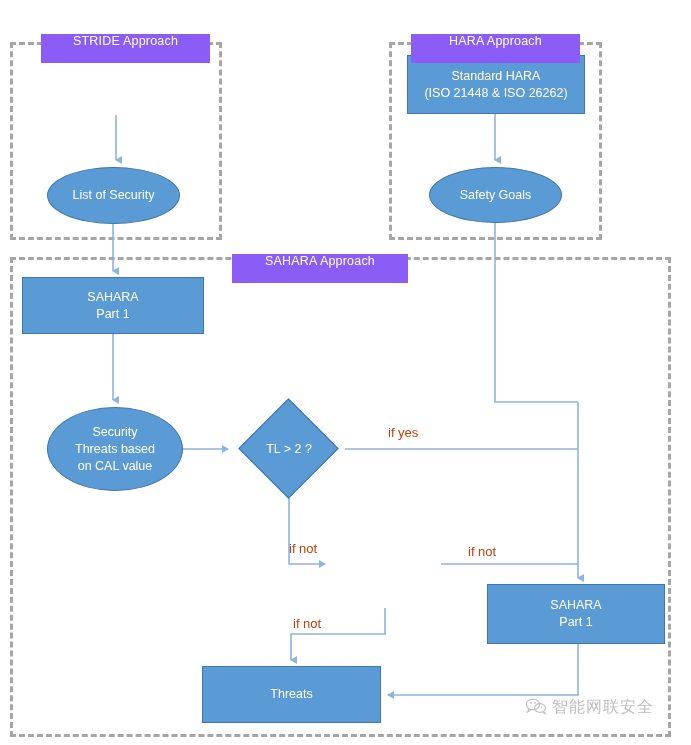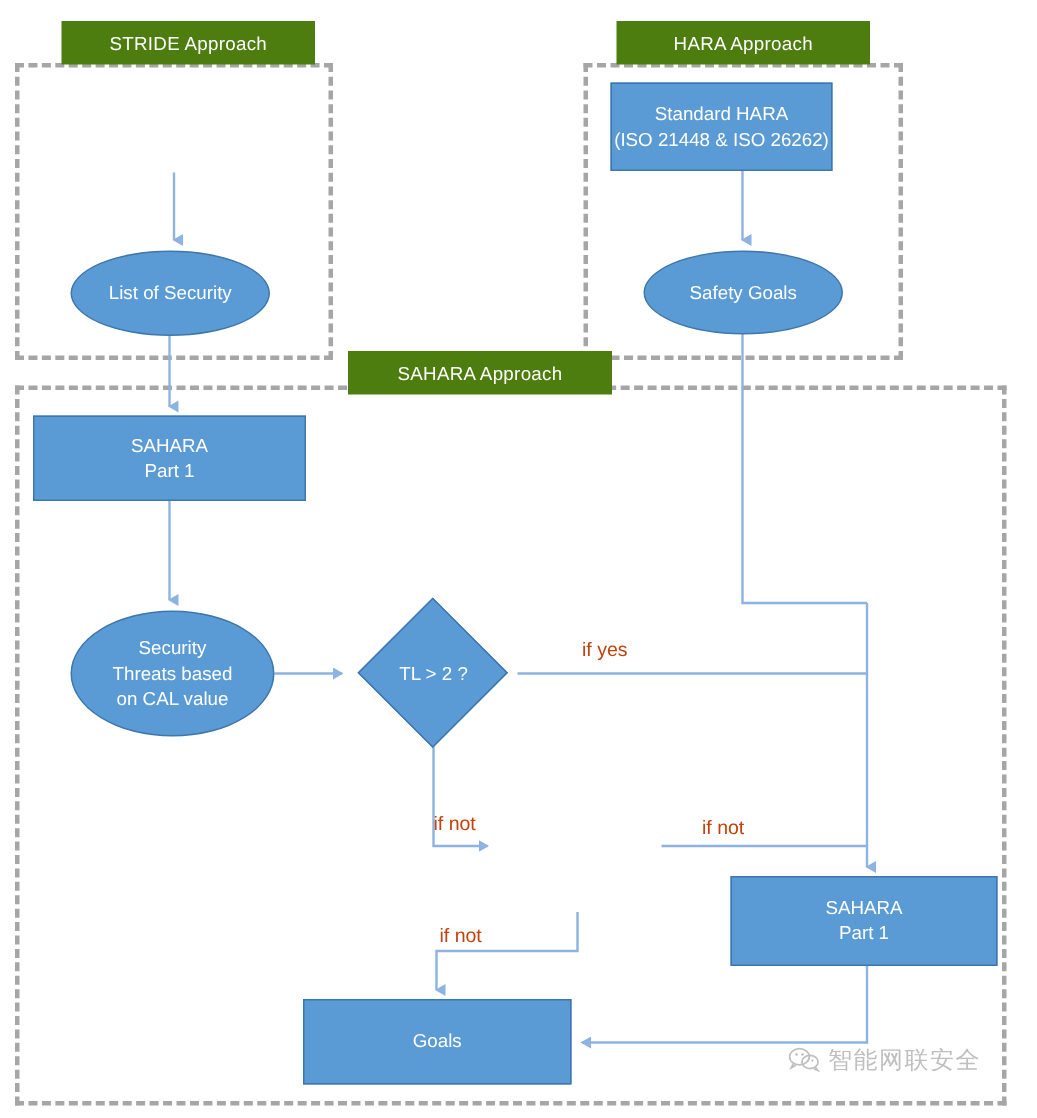--- a/index.html
+++ b/index.html
@@ -21,29 +21,30 @@
   
   .group-frame {
     position: absolute;
     border: 3px dashed #a6a6a6;
     box-sizing: border-box;
     background: transparent;
   }
   
   .banner {
     position: absolute;
-    background: #4d7c0f;
-    color: #ffffff;
-    font-size: 12.5px;
-    display: flex;
-    align-items: center;
+    background: #8b5cf6;
+    color: #ffffff;
+    font-size: 12.5px;
+    display: flex;
+    align-items: flex-start;
     justify-content: center;
     box-sizing: border-box;
     letter-spacing: .2px;
     z-index: 6;
+    margin-top: 20px;
   }
   
   .node-box {
     position: absolute;
     background: #5b9bd5;
     border: 1px solid #3d77ab;
     color: #ffffff;
     font-size: 12.5px;
     line-height: 17px;
     display: flex;
@@ -190,21 +191,21 @@
 
       <path d="M578,644 L578,695 L388,695" marker-end="url(#arrowLeft)"></path>
     </g>
   </svg>
 
 
   <div class="node-ellipse" style="left:47px; top:167px; width:133px; height:57px;">
     <div>List of Security</div>
   </div>
 
-  <div class="node-box" style="left:407px; top:55px; width:148px; height:59px;">
+  <div class="node-box" style="left:407px; top:55px; width:178px; height:59px;">
     <div>
       <div>Standard HARA</div>
       <div>(ISO 21448 &amp; ISO 26262)</div>
     </div>
   </div>
 
   <div class="node-ellipse" style="left:429px; top:167px; width:133px; height:56px;">
     <div>Safety Goals</div>
   </div>
 
@@ -232,21 +233,21 @@
 
 
   <div class="node-box" style="left:487px; top:584px; width:178px; height:60px;">
     <div>
       <div>SAHARA</div>
       <div>Part 1</div>
     </div>
   </div>
 
   <div class="node-box" style="left:202px; top:666px; width:179px; height:57px;">
-    <div>Goals</div>
+    <div>Threats</div>
   </div>
 
   <div class="edge-label" style="left:388px; top:425px;">if yes</div>
 
   <div class="edge-label" style="left:289px; top:541px;">if not</div>
 
   <div class="edge-label" style="left:468px; top:544px;">if not</div>
 
   <div class="edge-label" style="left:293px; top:616px;">if not</div>
 

